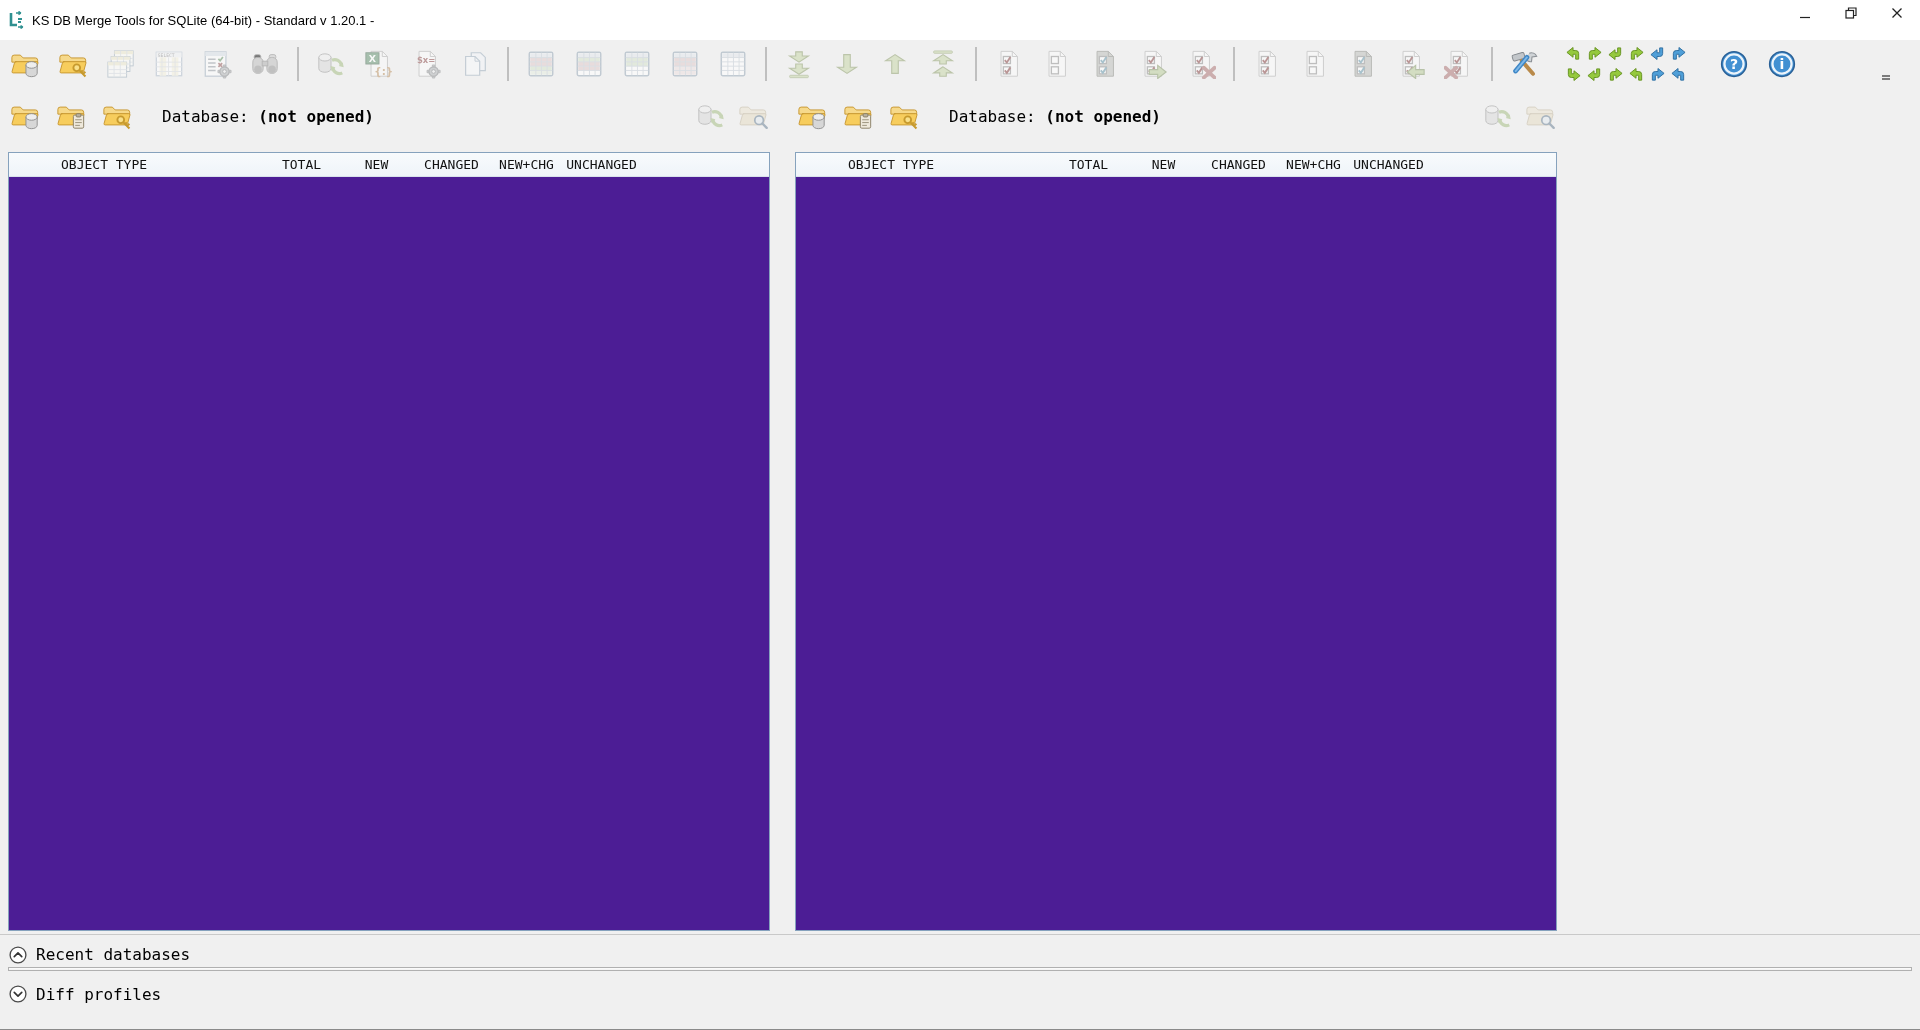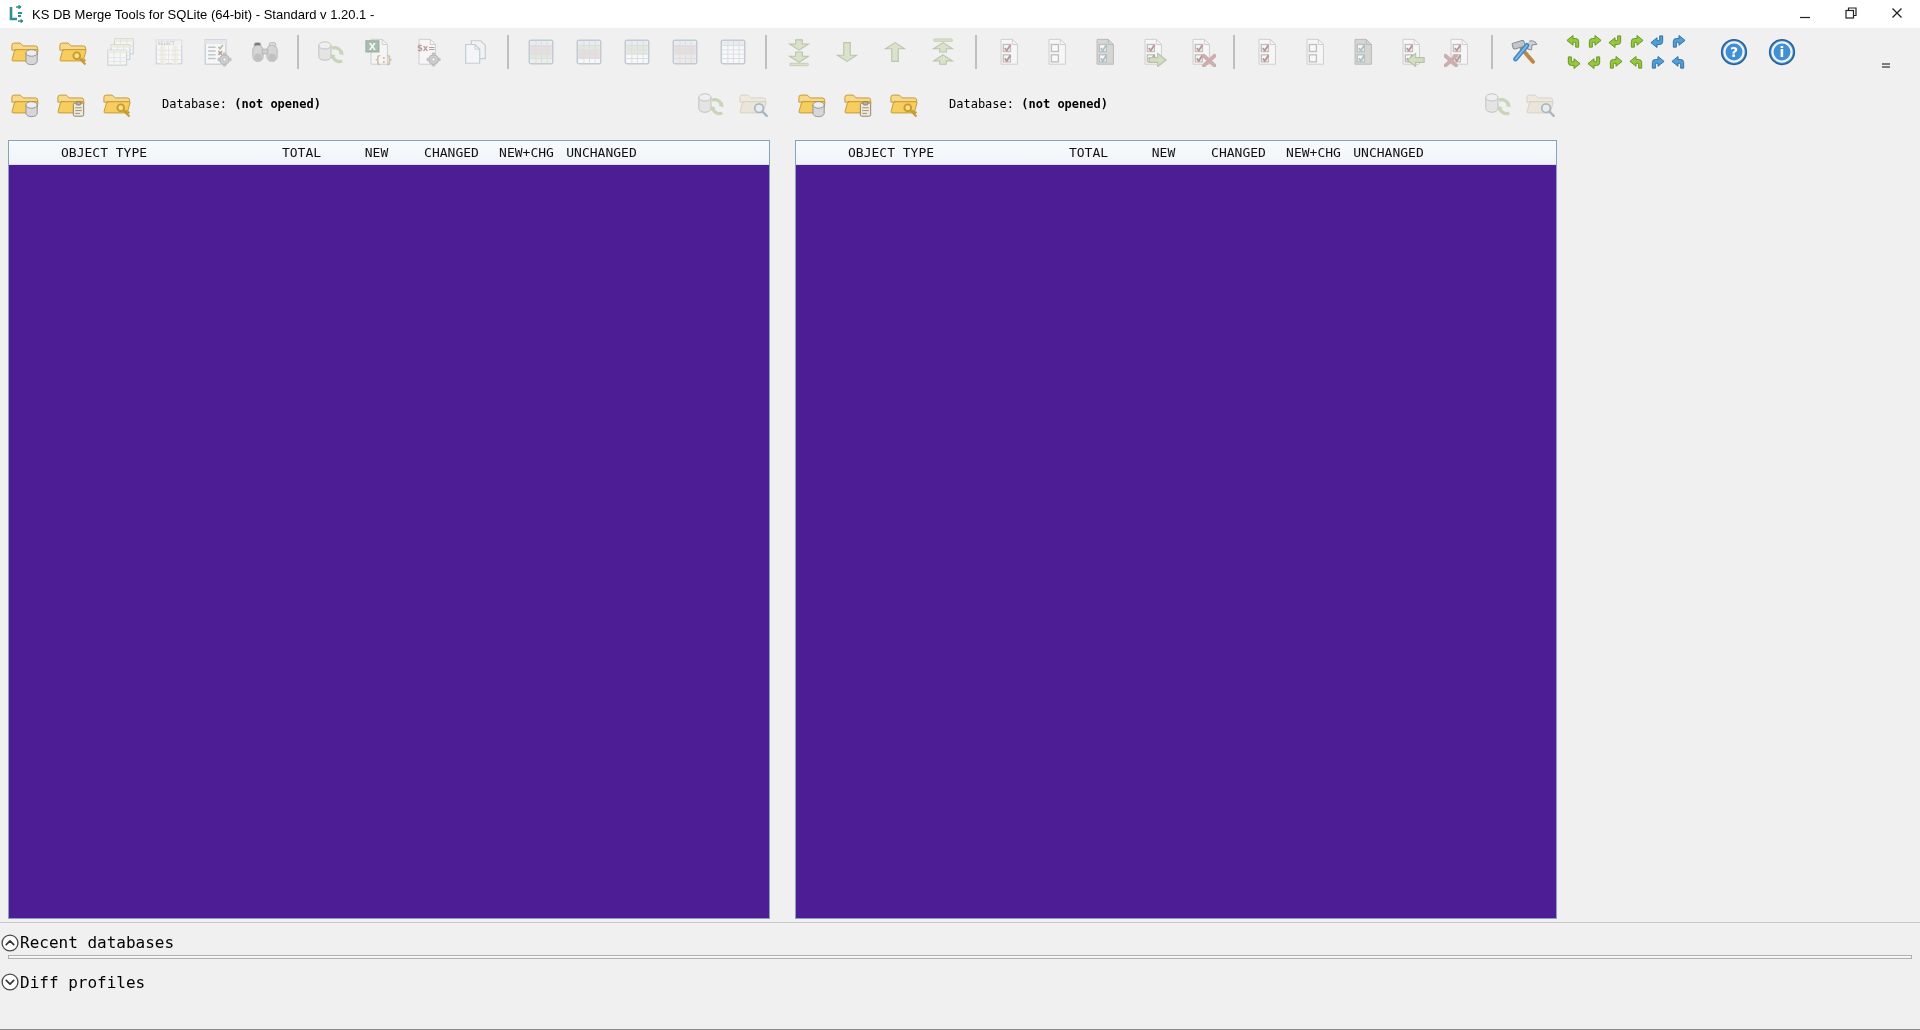--- a/index.html
+++ b/index.html
@@ -1,21 +1,21 @@
 <!DOCTYPE html>
 <html><head>
 <meta charset="utf-8">
 <style>
   html,body{margin:0;padding:0;}
   body{width:1920px;height:1030px;overflow:hidden;background:#f0f0f0;
        font-family:"Liberation Sans","DejaVu Sans",sans-serif;-webkit-font-smoothing:antialiased;}
   .window{position:relative;width:1920px;height:1030px;background:#f0f0f0;border-bottom:1px solid #8a8a8a;box-sizing:border-box;}
 
   
-  .titlebar{height:28px;background:#ffffff;display:flex;align-items:center;padding-left:8px;gap:6px;position:relative;}
+  .titlebar{height:40px;background:#ffffff;display:flex;align-items:center;padding-left:8px;gap:6px;position:relative;}
   .titlebar .title{font-size:13px;color:#000;}
   .wincontrols{position:absolute;right:0;top:0;height:26px;display:flex;}
   .wbtn{width:46px;height:26px;display:flex;align-items:center;justify-content:center;cursor:default;}
 
   
   .toolbar{height:48px;background:#f0f0f0;display:flex;align-items:center;padding:0 6px;position:relative;}
   .titems{display:flex;align-items:center;gap:10px;height:100%;}
   .tbtn{width:38px;height:38px;display:flex;align-items:center;justify-content:center;border-radius:3px;}
   .dis{filter:saturate(.45) opacity(.5);}
   .tsep{width:2px;height:34px;background:#bfbfbf;margin:0 3px;}
@@ -27,35 +27,35 @@
   .tabbar{height:38px;background:#f0f0f0;display:flex;align-items:flex-end;padding-left:6px;box-shadow:inset 0 -1px 0 #a9a9a9;}
   .tab{height:26px;background:#fdfdfd;border:1px solid #9a9a9a;border-bottom:none;border-radius:2px 2px 0 0;
        display:flex;align-items:center;gap:6px;padding:0 11px;font-size:13px;font-weight:bold;color:#000;position:relative;z-index:2;}
 
   
   .content{position:relative;height:918px;background:#f0f0f0;}
   .phead{position:absolute;top:4px;height:48px;display:flex;align-items:center;gap:12px;}
   .phead.left{left:8px;width:762px;}
   .phead.right{left:795px;width:762px;}
   .fbtn{width:34px;height:34px;display:flex;align-items:center;justify-content:center;border-radius:3px;}
-  .dbtext{margin-left:16px;font-family:"DejaVu Sans Mono","Liberation Mono",monospace;font-size:12px;color:#000;white-space:nowrap;}
+  .dbtext{margin-left:16px;font-family:"DejaVu Sans Mono","Liberation Mono",monospace;font-size:16px;color:#000;white-space:nowrap;}
   .dbtext b{font-weight:bold;}
   .prght{margin-left:auto;display:flex;gap:8px;}
 
   .ptable{position:absolute;top:64px;height:779px;border:1px solid #86a2bd;background:#4c1d95;box-sizing:border-box;}
   .ptable.left{left:8px;width:762px;}
   .ptable.right{left:795px;width:762px;}
   .chdr{height:23px;display:flex;align-items:center;background:linear-gradient(#f8fbfd,#eff4f9);
         border-bottom:1px solid #d9e2ec;font-family:"DejaVu Sans Mono","Liberation Mono",monospace;font-size:13px;color:#111;}
   .chdr .c0{flex:1;padding-left:52px;text-align:left;}
   .chdr .cn{width:75px;text-align:center;}
   .chdr .csp{width:130px;}
 
   
-  .bbar{position:absolute;left:0;width:1920px;height:40px;background:#f0f0f0;display:flex;align-items:center;padding-left:0;box-sizing:border-box;
+  .bbar{position:absolute;left:0;width:1920px;height:40px;background:#f0f0f0;display:flex;align-items:center;gap:8px;padding-left:8px;box-sizing:border-box;
         font-family:"DejaVu Sans Mono","Liberation Mono",monospace;font-size:16px;color:#000;}
   .bbar.recent{top:846px;border-top:1px solid #c9c9c9;}
   .bbar.profiles{top:886px;}
   .bdivider{position:absolute;top:879px;left:8px;width:1904px;height:4px;background:linear-gradient(#fdfdfd,#f1f1f1);border:1px solid #b0b0b0;box-sizing:border-box;}
 </style>
 </head>
 <body>
 
 <div class="window">
 

